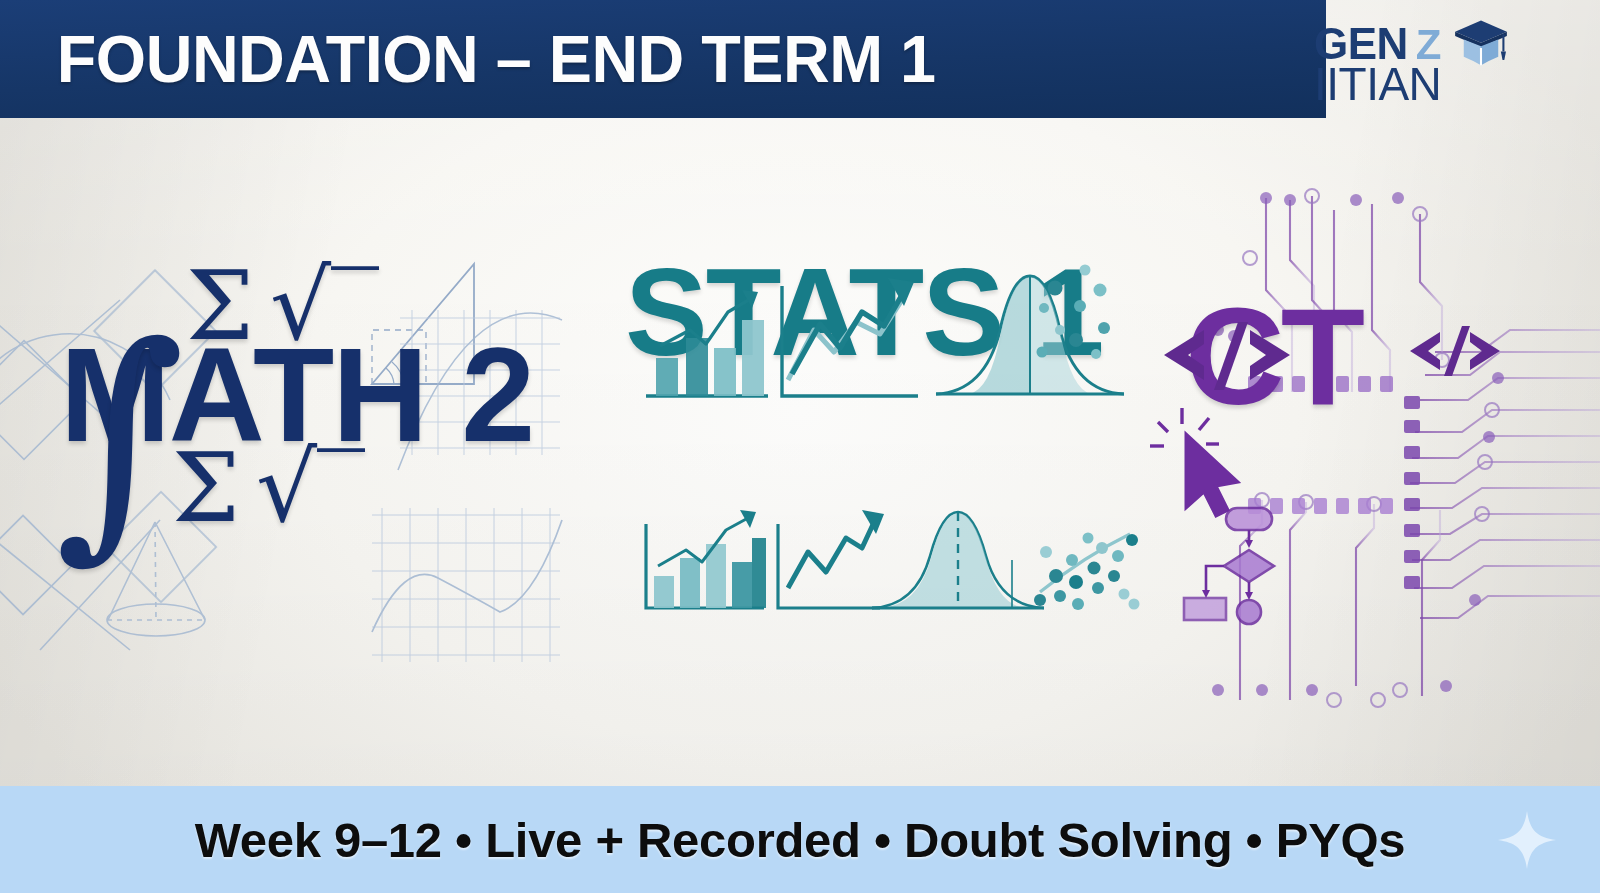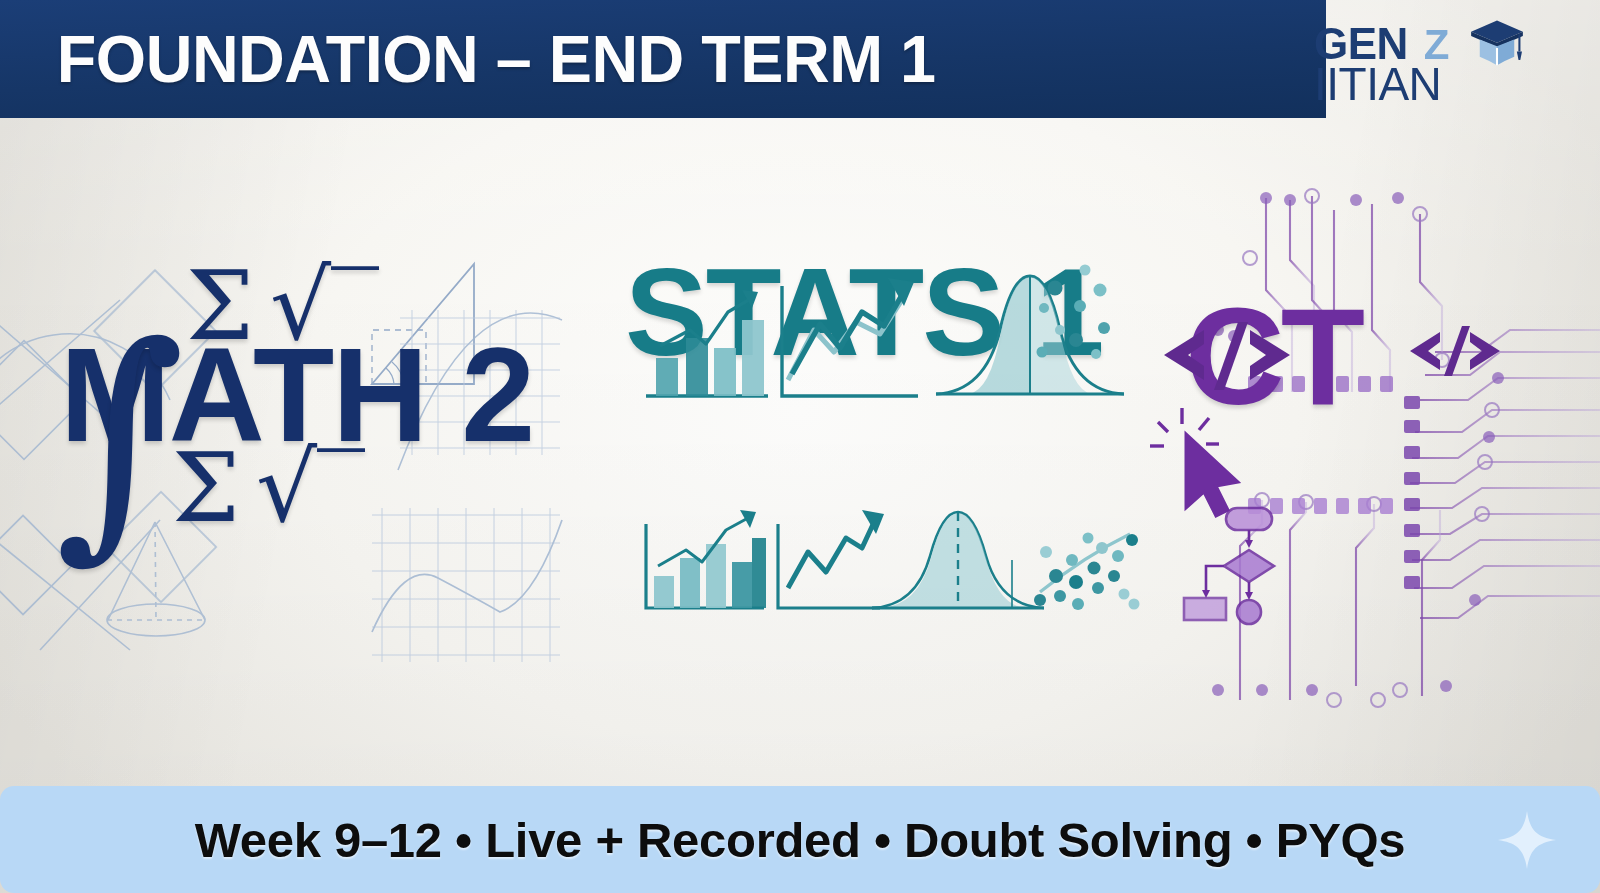--- a/index.html
+++ b/index.html
@@ -50,21 +50,21 @@
   }
 
   
   .logo {
     position:absolute; right:18px; top:6px;
     width:268px; height:112px;
     z-index:45;
     display:flex; flex-direction:column;
     align-items:flex-start; justify-content:center;
   }
-  .logo-row1 { display:flex; align-items:flex-end; gap:16px; }
+  .logo-row1 { display:flex; align-items:flex-end; gap:8px; }
   .logo-gen {
     font-size:44px; font-weight:bold; color:#1d3d73;
     letter-spacing:-.5px; line-height:.95;
   }
   .logo-z {
     font-size:42px; font-weight:bold; color:#7fabd6;
     letter-spacing:-.5px; line-height:.95;
   }
   .logo-cap { width:56px; height:50px; margin-left:4px; margin-bottom:-2px; }
   .logo-iitian {
@@ -72,21 +72,20 @@
     letter-spacing:-.5px; line-height:1; margin-top:-4px;
   }
 
   
   .footer-bar {
     position:absolute; left:0; bottom:0;
     width:1600px; height:107px;
     background:#b8d8f6;
     display:flex; align-items:center; justify-content:center;
     z-index:40;
-    border-radius:14px;
   }
   .footer-text {
     color:#0d0d0d; font-size:49px; font-weight:bold;
     letter-spacing:-.3px; white-space:nowrap;
     text-shadow:0 2px 2px rgba(255,255,255,.55);
   }
   .footer-sparkle {
     position:absolute; right:42px; top:50%;
     transform:translateY(-50%);
     width:62px; height:62px;

